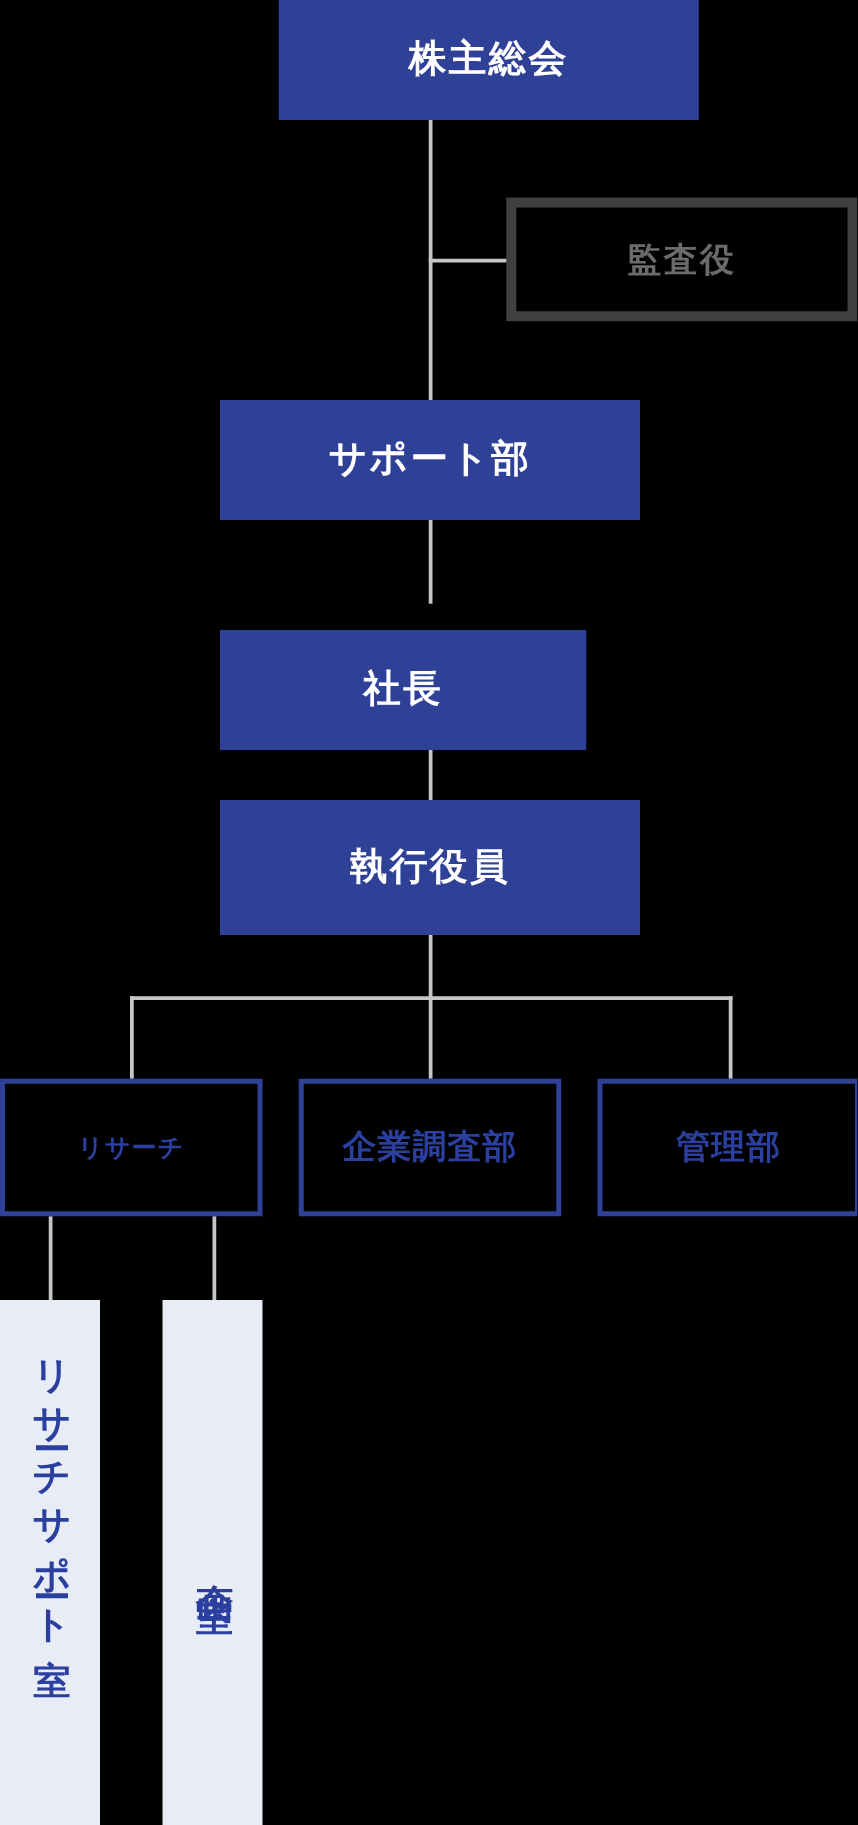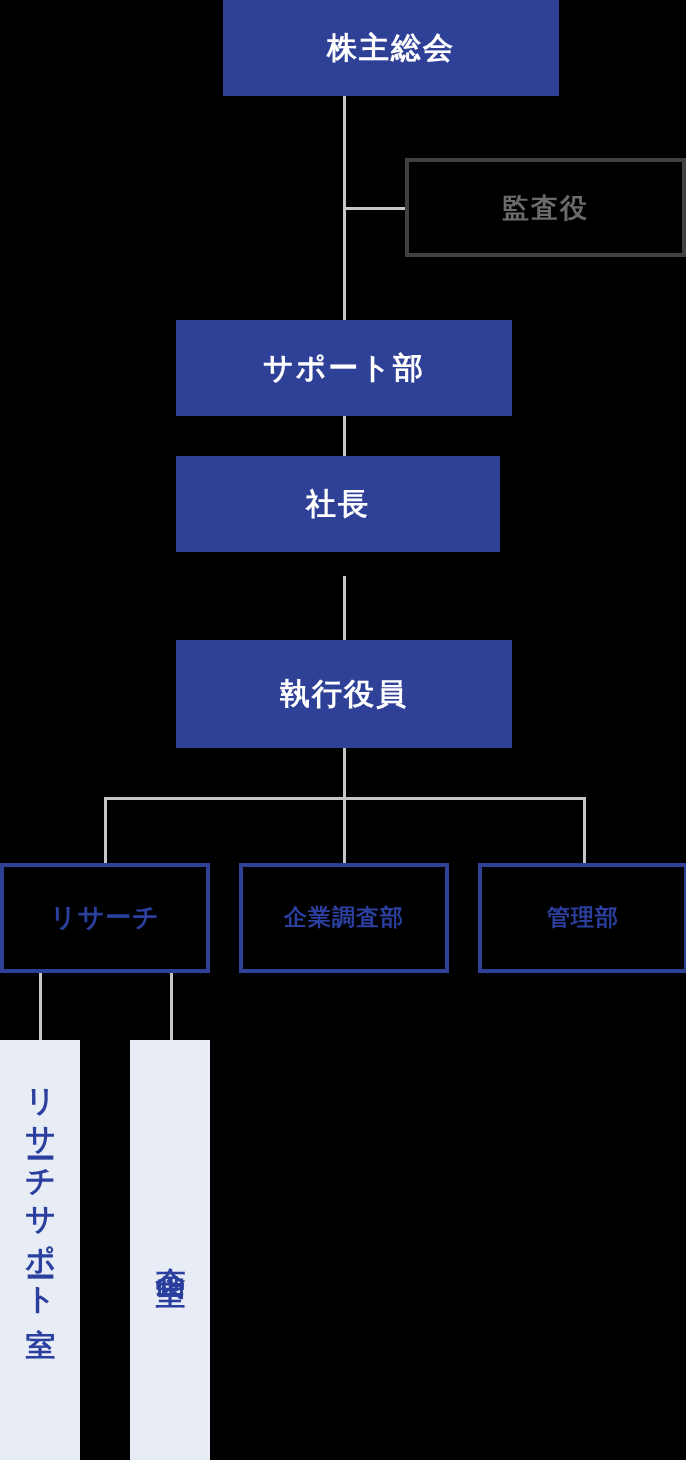--- a/index.html
+++ b/index.html
@@ -42,46 +42,46 @@
     box-sizing: border-box;
   }
 
   
   .node-gray {
     position: absolute;
     display: flex;
     align-items: center;
     justify-content: center;
     background: transparent;
-    border: 4px solid #404040;
+    border: 8px solid #404040;
     color: #6b6b6b;
     font-weight: bold;
     font-size: 27px;
     letter-spacing: 2px;
     text-align: center;
     box-sizing: border-box;
   }
 
   
   .node-outline {
     position: absolute;
     display: flex;
     align-items: center;
     justify-content: center;
     background: transparent;
     border: 4px solid #2f4197;
     color: #2b3f9e;
     font-weight: bold;
-    font-size: 23px;
+    font-size: 27px;
     letter-spacing: 1px;
     line-height: 1.3;
     text-align: center;
     box-sizing: border-box;
   }
-  .node-outline.two-line { font-size: 26px; }
+  .node-outline.two-line { font-size: 20px; }
 
   
   .node-vertical {
     position: absolute;
     background: #e8ecf5;
     color: #2b3f9e;
     font-weight: bold;
     font-size: 30px;
     letter-spacing: 4px;
     box-sizing: border-box;
@@ -124,21 +124,21 @@
   </div>
 
   <div class="node-gray" style="left:405px; top:158px; width:281px; height:99px;">
     <span>監査役</span>
   </div>
 
   <div class="node-solid" style="left:176px; top:320px; width:336px; height:96px;">
     <span>サポート部</span>
   </div>
 
-  <div class="node-solid" style="left:176px; top:456px; width:324px; height:96px;">
+  <div class="node-solid" style="left:176px; top:504px; width:293px; height:96px;">
     <span>社長</span>
   </div>
 
   <div class="node-solid" style="left:176px; top:640px; width:336px; height:108px;">
     <span>執行役員</span>
   </div>
 
   <div class="node-outline two-line" style="left:0px; top:863px; width:210px; height:110px;">
     <span>
       <span>リサーチ</span><br>

